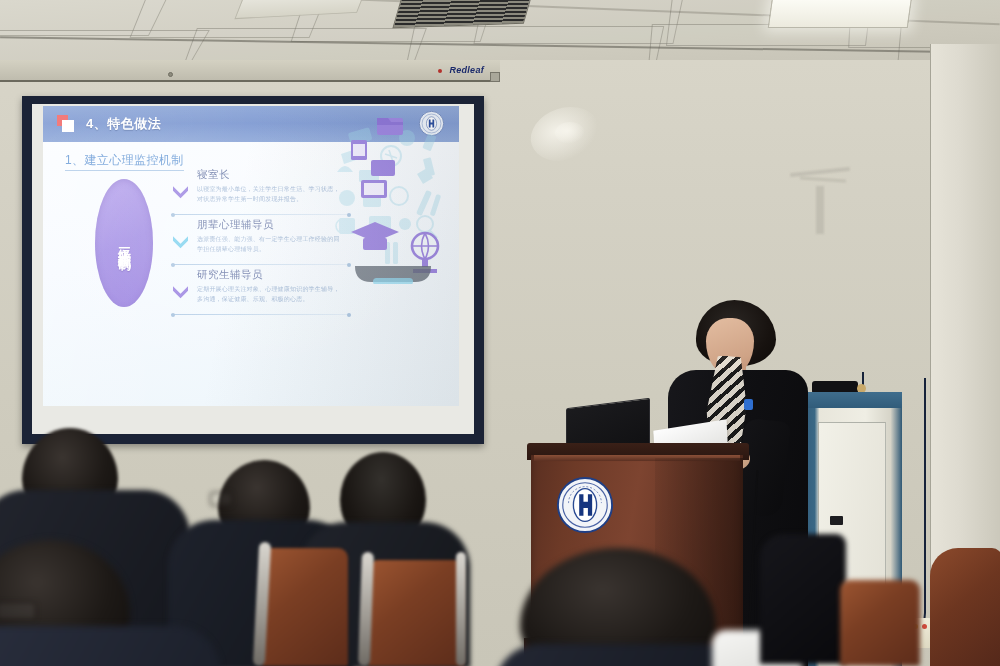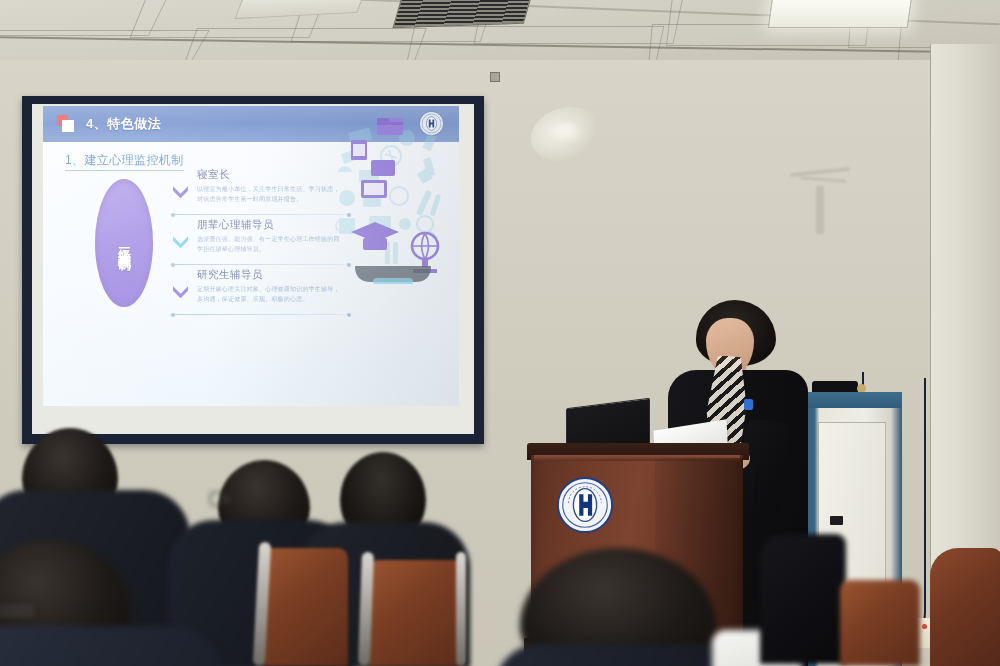--- a/index.html
+++ b/index.html
@@ -389,20 +389,25 @@
 
   <div class="wall">
     <div class="wall-smudge" style="left:530px; top:48px; width:70px; height:52px; transform:rotate(-18deg);"></div>
     <div class="wall-smudge" style="left:555px; top:62px; width:30px; height:22px;"></div>
     <div class="wall-scuff" style="left:790px; top:110px; width:60px; height:4px; transform:rotate(-6deg);"></div>
     <div class="wall-scuff" style="left:800px; top:118px; width:46px; height:3px; transform:rotate(4deg);"></div>
     <div class="wall-scuff" style="left:816px; top:126px; width:8px; height:48px;"></div>
   </div>
   <div class="wall-right"></div>
 
+  <div class="valance">
+    <div class="valance-dot"></div>
+    <div class="valance-logo">Redleaf</div>
+    <div class="valance-screw" style="left:168px; top:12px;"></div>
+  </div>
   <div class="screen-bracket"></div>
 
   <div id="screen-frame">
     <div id="screen-surface">
 
       <div id="slide">
 
         <div class="slide-titlebar">
           <div class="titlebar-mark">
             <div class="sq-red"></div>

